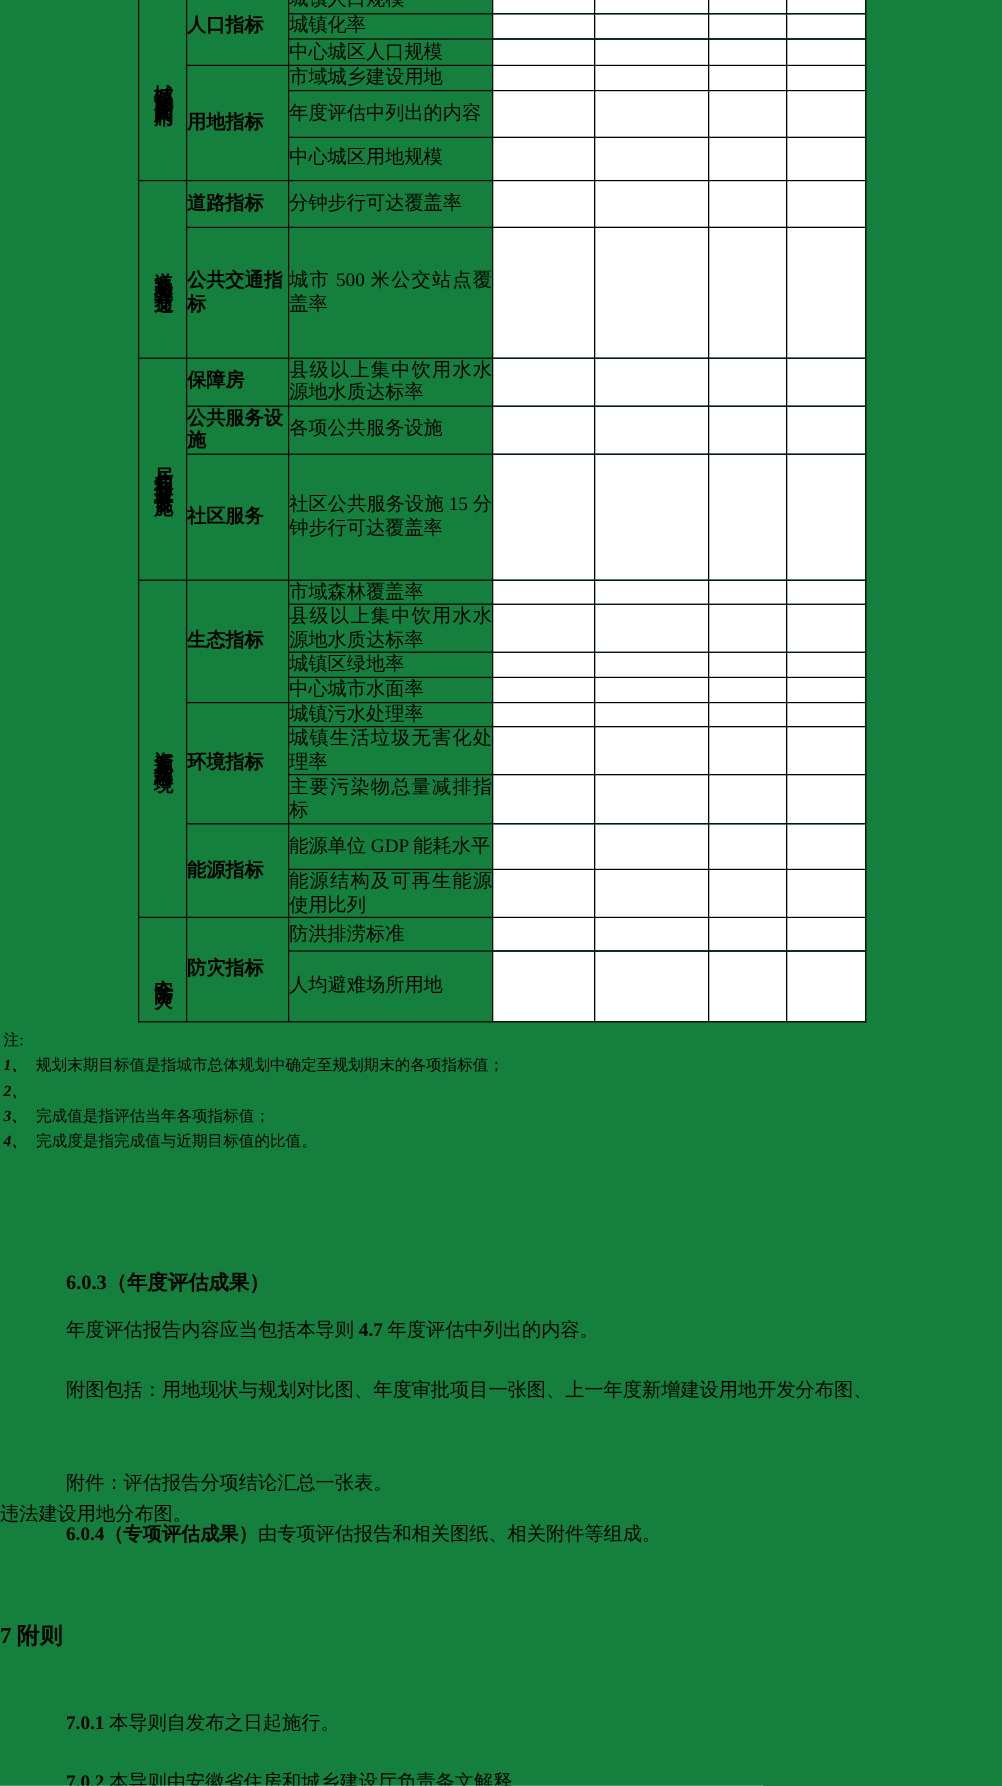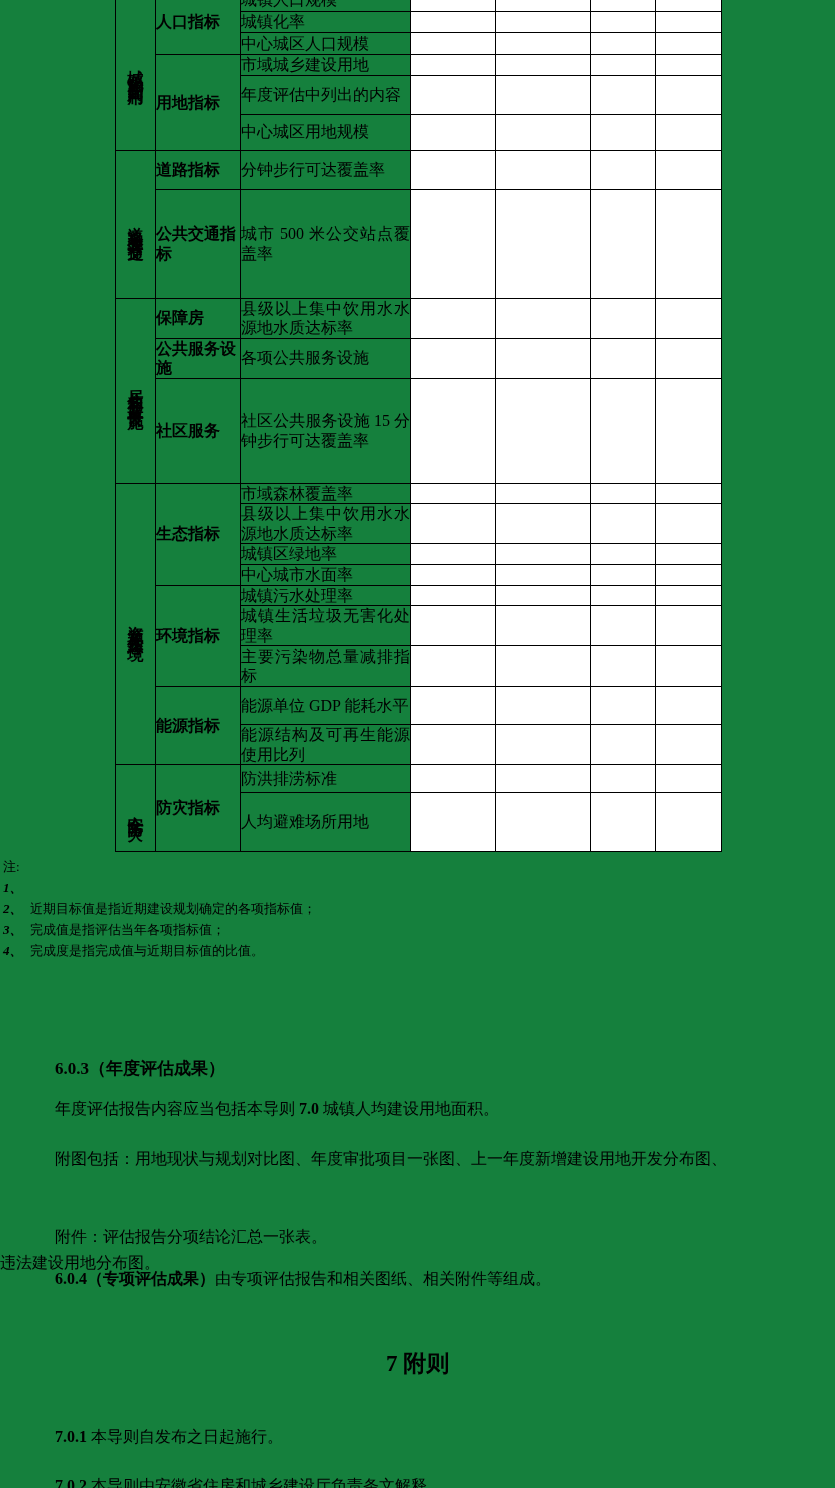--- a/index.html
+++ b/index.html
@@ -75,22 +75,22 @@
     position: absolute;
     left: 0;
     width: 835px;
     font-size: 16px;
     line-height: 22px;
     white-space: nowrap;
   }
   .sec-para.indent { padding-left: 55px; }
   .sec-para.sec-heading { font-size: 17px; }
   .sec-para.sec-center {
-    text-align: center;
-    font-size: 23px;
+    text-align: left;
+    font-size: 19px;
     white-space: normal;
   }
   .seg-b { font-weight: bold; }
 </style>
 </head>
 <body>
 
 <div id="page">
   <div id="doc-table-wrap">
     <table class="indicator-table">
@@ -286,39 +286,39 @@
           </tr>
         </tbody>
     </table>
   </div>
 
   <div id="notes">
     <div class="note-label">注:</div>
     <div id="note-items">
         <div class="note-item">
           <span class="note-num">1、</span>
+          <span>规划末期目标值是指城市总体规划中确定至规划期末的各项指标值；</span>
         </div>
         <div class="note-item">
           <span class="note-num">2、</span>
-          <span>近期目标值是指近期建设规划确定的各项指标值；</span>
         </div>
         <div class="note-item">
           <span class="note-num">3、</span>
           <span>完成值是指评估当年各项指标值；</span>
         </div>
         <div class="note-item">
           <span class="note-num">4、</span>
           <span>完成度是指完成值与近期目标值的比值。</span>
         </div>
       </div>
   </div>
 
   <div id="sections">
       <div class="sec-para indent sec-heading" style="top: 1058px;"><span class="seg-b">6.0.3（年度评估成果）</span></div>
-      <div class="sec-para indent" style="top: 1098px;"><span>年度评估报告内容应当包括本导则 </span><span class="seg-b">7.0</span><span> 城镇人均建设用地面积。</span></div>
+      <div class="sec-para indent" style="top: 1098px;"><span>年度评估报告内容应当包括本导则 </span><span class="seg-b">4.7</span><span> 年度评估中列出的内容。</span></div>
       <div class="sec-para indent" style="top: 1148px;"><span>附图包括：用地现状与规划对比图、年度审批项目一张图、上一年度新增建设用地开发分布图、</span></div>
       <div class="sec-para" style="top: 1252px;"><span>违法建设用地分布图。</span></div>
       <div class="sec-para indent" style="top: 1226px;"><span>附件：评估报告分项结论汇总一张表。</span></div>
       <div class="sec-para indent" style="top: 1268px;"><span class="seg-b">6.0.4（专项评估成果）</span><span>由专项评估报告和相关图纸、相关附件等组成。</span></div>
       <div class="sec-para sec-center" style="top: 1353px;"><span class="seg-b">7 附则</span></div>
       <div class="sec-para indent" style="top: 1426px;"><span class="seg-b">7.0.1 </span><span>本导则自发布之日起施行。</span></div>
       <div class="sec-para indent" style="top: 1475px;"><span class="seg-b">7.0.2 </span><span>本导则由安徽省住房和城乡建设厅负责条文解释。</span></div>
     </div>
 </div>
 

